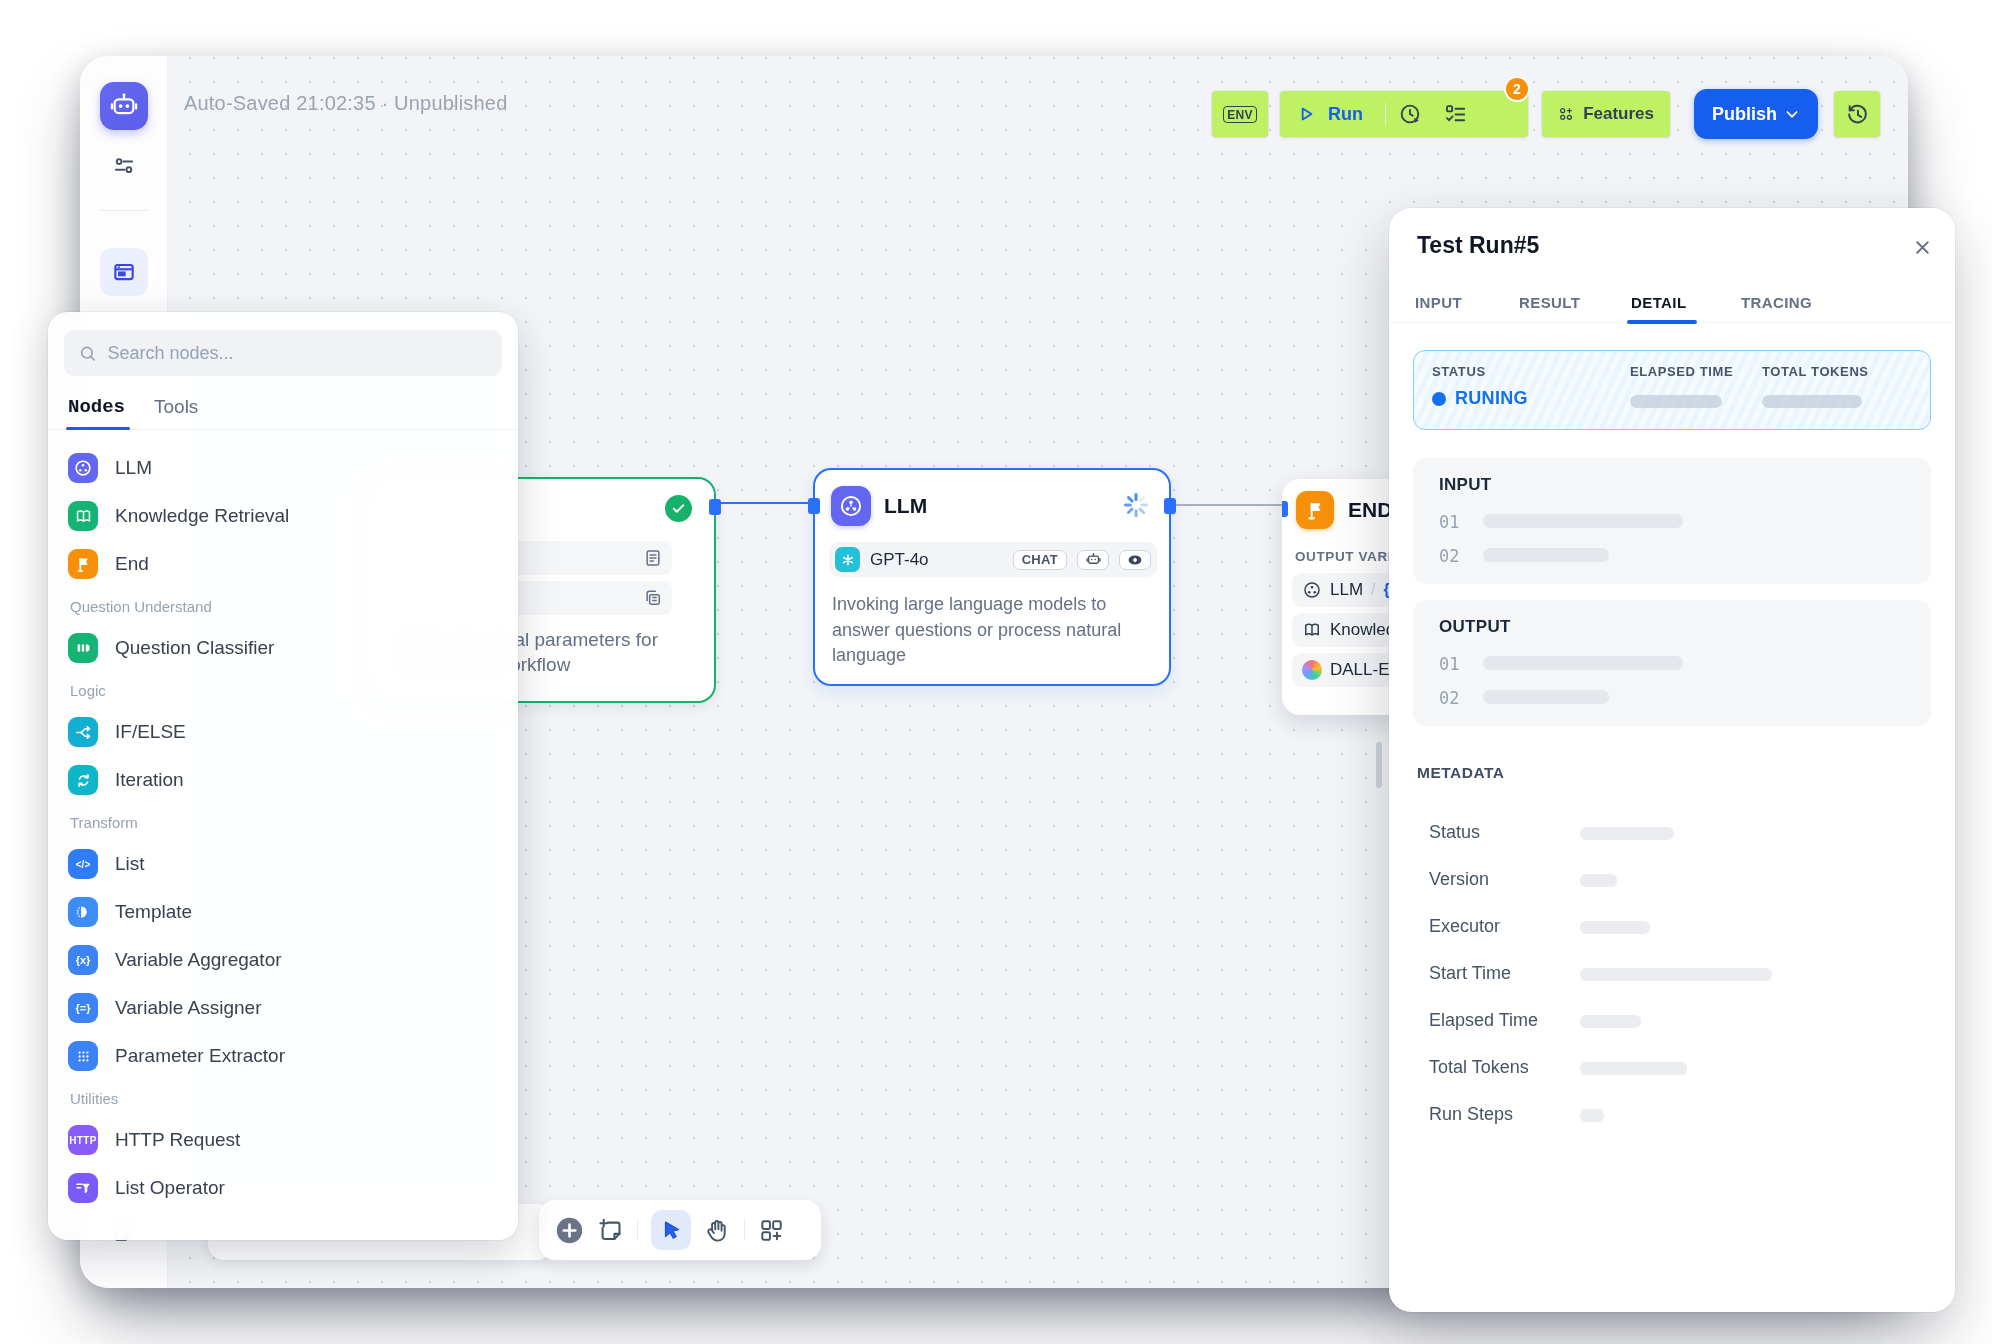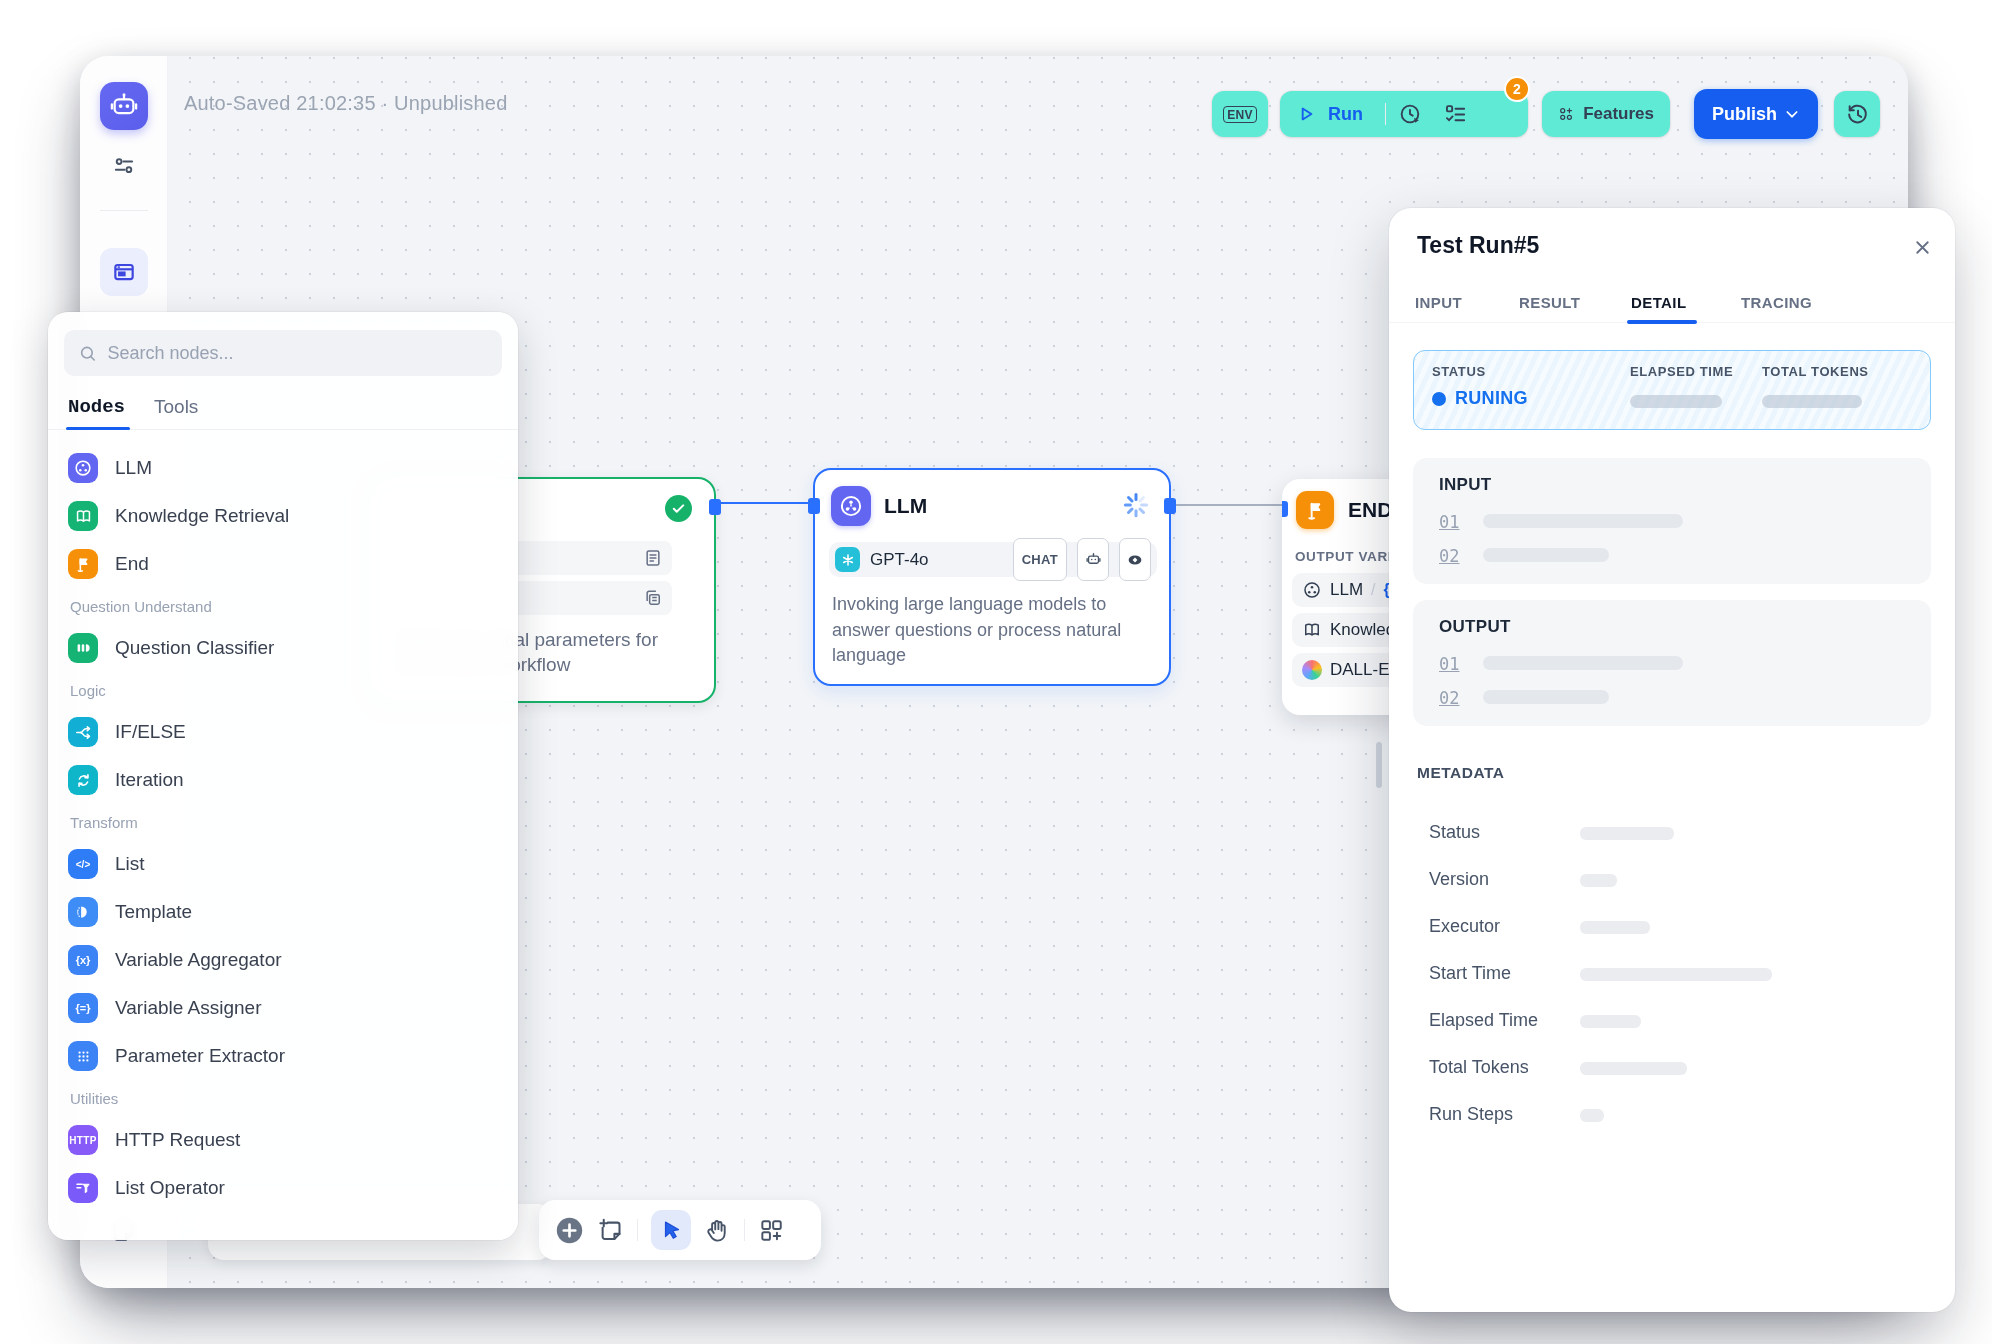--- a/index.html
+++ b/index.html
@@ -21,21 +21,21 @@
     background:linear-gradient(135deg,#6468F2,#5A5EEA); display:flex; align-items:center; justify-content:center;
     box-shadow:0 4px 10px rgba(93,95,239,.35); }
   #rail-sliders { position:absolute; left:31px; top:98px; }
   #rail-div { position:absolute; left:20px; top:154px; width:48px; height:1px; background:#EAECF0; }
   #rail-preview { position:absolute; left:20px; top:192px; width:48px; height:48px; border-radius:12px;
     background:#EBEEFC; display:flex; align-items:center; justify-content:center; }
   #rail-note { position:absolute; left:30px; top:1162px; }
 
   
   #autosave { position:absolute; left:104px; top:36px; font-size:20px; color:#9AA4B2; letter-spacing:.2px; }
-  .tbtn { position:absolute; top:35px; height:46px; background:#5eead4; border-radius:12px;
+  .tbtn { position:absolute; top:35px; height:46px; background:#bef264; border-radius:4px;
     box-shadow:0 1px 3px rgba(16,24,40,.10), 0 0 0 1px rgba(16,24,40,.03);
     display:flex; align-items:center; }
   #env-btn { left:1132px; width:56px; justify-content:center; }
   #env-txt { font-size:12px; font-weight:800; color:#344054; border:1.8px solid #344054; border-radius:4px; padding:1px 3px 0; letter-spacing:.3px; }
   #run-group { left:1200px; width:248px; padding:0 16px; gap:12px; }
   #run-lbl { font-size:18px; font-weight:700; color:#155EEF; margin-right:10px; }
   .vdiv { width:1px; height:22px; background:#EAECF0; }
   #badge2 { position:absolute; left:1424px; top:20px; width:26px; height:26px; border-radius:50%;
     background:#F79009; border:2.5px solid #fff; color:#fff; font-size:14px; font-weight:700;
     display:flex; align-items:center; justify-content:center; z-index:11; }
@@ -65,21 +65,21 @@
     box-shadow:0 6px 18px rgba(41,112,255,.12); }
   #llm-head { position:absolute; left:16px; top:16px; display:flex; align-items:center; gap:13px; }
   .llm-tile { width:40px; height:40px; border-radius:12px; background:#6366F1; display:flex; align-items:center; justify-content:center;
     box-shadow:0 2px 5px rgba(99,102,241,.35); }
   #llm-title { font-size:21px; font-weight:700; color:#101828; }
   #llm-spinner { position:absolute; right:18px; top:20px; }
   #model-row { position:absolute; left:14px; top:72px; width:328px; height:35px; background:#F2F4F7; border-radius:10px;
     display:flex; align-items:center; padding:0 6px; gap:10px; }
   #openai-tile { width:25px; height:25px; border-radius:7px; background:#24BFD8; display:flex; align-items:center; justify-content:center; }
   #model-name { font-size:17px; color:#1D2939; font-weight:500; flex:1; }
-  .mbadge { height:43px; border:1.5px solid #D0D5DD; border-radius:7px; background:#fff;
+  .mbadge { height:20px; border:1.5px solid #D0D5DD; border-radius:7px; background:#fff;
     display:flex; align-items:center; justify-content:center;text-align:right; }
   #chat-badge { padding:0 8px; font-size:13px; font-weight:700; color:#475467; letter-spacing:.3px; }
   .icobadge { width:32px; }
   #llm-desc { position:absolute; left:17px; top:122px; width:322px; font-size:18px; line-height:25.5px; color:#667085; }
 
   #end-node { left:1202px; top:423px; width:220px; height:236px; box-shadow:0 8px 24px rgba(16,24,40,.14); overflow:hidden; }
   #end-head { position:absolute; left:14px; top:12px; display:flex; align-items:center; gap:14px; }
   #end-tile { width:38px; height:38px; border-radius:11px; background:#F79009; display:flex; align-items:center; justify-content:center;
     box-shadow:0 2px 5px rgba(247,144,9,.4); }
   #end-title { font-size:21px; font-weight:800; color:#101828; }
@@ -130,21 +130,21 @@
     border:1.5px solid #84CAFF;
     background:repeating-linear-gradient(115deg,#EAF5FE 0 5px,#F6FBFF 5px 10px); }
   .sc-lbl { position:absolute; top:13px; font-size:13px; font-weight:700; color:#475467; letter-spacing:.6px; }
   #sc-dot { position:absolute; left:18px; top:41px; width:14px; height:14px; border-radius:50%; background:#1570EF; }
   #sc-running { position:absolute; left:41px; top:37px; font-size:18px; font-weight:800; color:#1570EF; letter-spacing:.3px; }
   .sk { background:#E4E7EC; border-radius:7px; position:absolute; }
   .sk.blue { background:rgba(176,189,204,.55); }
 
   .rp-card { position:absolute; left:24px; width:518px; height:126px; background:#F5F6F8; border-radius:14px; }
   .rp-card .ttl { position:absolute; left:26px; top:17px; font-size:17px; font-weight:800; color:#1D2939; letter-spacing:.3px; }
-  .lnum { position:absolute; left:26px; font-family:"DejaVu Sans Mono","Liberation Mono",monospace; font-size:17px; color:#98A2B3;text-decoration:underline; }
+  .lnum { position:absolute; left:26px; font-family:"DejaVu Sans Mono","Liberation Mono",monospace; font-size:17px; color:#98A2B3; }
 
   #md-title { position:absolute; left:28px; top:556px; font-size:15.5px; font-weight:700; color:#414D60; letter-spacing:.5px; }
   .md-lbl { position:absolute; left:40px; font-size:18px; color:#475467; }
   .md-bar { position:absolute; left:191px; height:13px; background:#EAECF0; border-radius:6px; }
 
   #drag-handle { position:absolute; left:1376px; top:742px; width:6px; height:46px; border-radius:3px; background:#CDD4DD; z-index:45; }
 </style>
 </head>
 <body>
 

